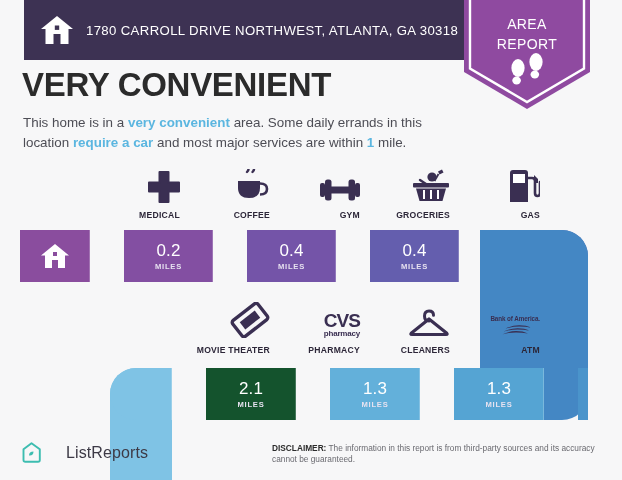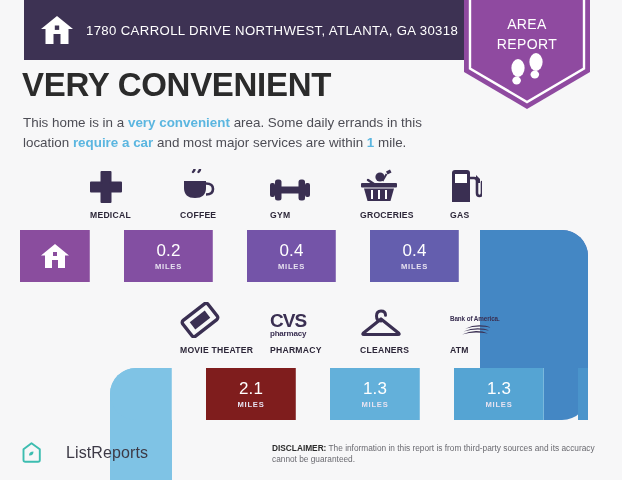--- a/index.html
+++ b/index.html
@@ -40,21 +40,21 @@
   .desc{
     position:absolute;left:23px;top:113px;width:430px;
     font-size:13.4px;line-height:20px;color:#4d4d55;
   }
   .hl{color:#5bb6e0;font-weight:bold;}
 
   
   .icon-row{position:absolute;display:flex;}
   .icon-row.row1{left:90px;top:165px;}
   .icon-row.row2{left:180px;top:300px;}
-  .icon-cell{width:90px;display:flex;flex-direction:column;align-items:flex-start;}
+  .icon-cell{width:90px;display:flex;flex-direction:column;align-items:flex-end;}
   .icon-cell .glyph{height:38px;display:flex;align-items:flex-end;justify-content:center;}
   .icon-cell .cap{
     margin-top:7px;font-size:8.6px;font-weight:bold;color:#2c2638;letter-spacing:.25px;
     white-space:nowrap;
   }
   .cvs-logo{display:flex;flex-direction:column;align-items:center;justify-content:flex-end;height:38px;}
   .cvs-main{font-size:19px;font-weight:bold;color:#3a2f52;letter-spacing:-1px;line-height:16px;font-family:"Liberation Sans",sans-serif;}
   .cvs-sub{font-size:8px;font-weight:bold;color:#3a2f52;letter-spacing:-.2px;line-height:9px;}
   .boa-logo{display:flex;flex-direction:column;align-items:center;justify-content:flex-end;height:38px;}
   .boa-name{font-size:6.3px;font-weight:bold;color:#3a2f52;letter-spacing:-.1px;line-height:8px;}
@@ -292,21 +292,21 @@
       </span>
       <span class="cap">ATM</span>
     </div>
   </div>
 
   <div class="bar2 bar-shape">
     <div class="seg" style="width:62px;background:#7fc3e5;">
       <div class="divider"></div>
     </div>
 
-    <div class="seg" style="width:90px;background:#7f1d1d;">
+    <div class="seg" style="width:90px;background:#14532d;">
       <span class="num">2.1</span>
       <span class="unit">MILES</span>
       <div class="divider"></div>
     </div>
 
     <div class="seg" style="width:90px;background:#63b0da;">
       <span class="num">1.3</span>
       <span class="unit">MILES</span>
       <div class="divider"></div>
     </div>

